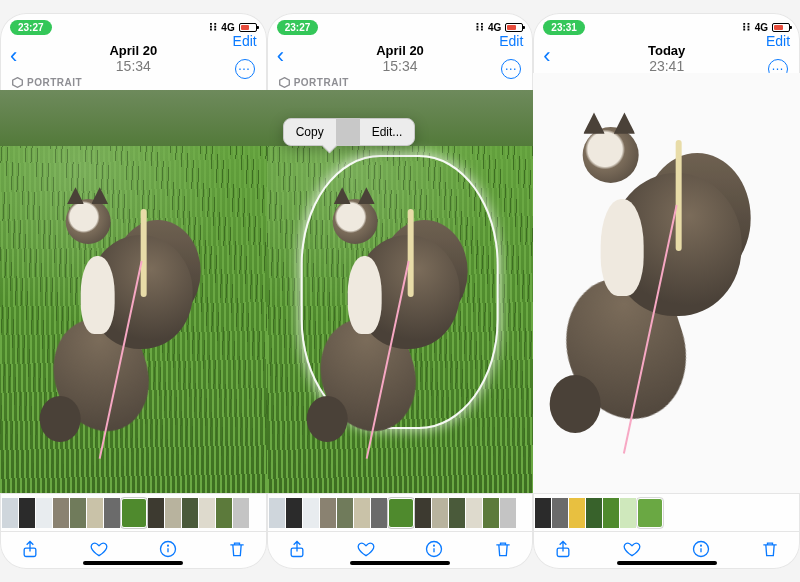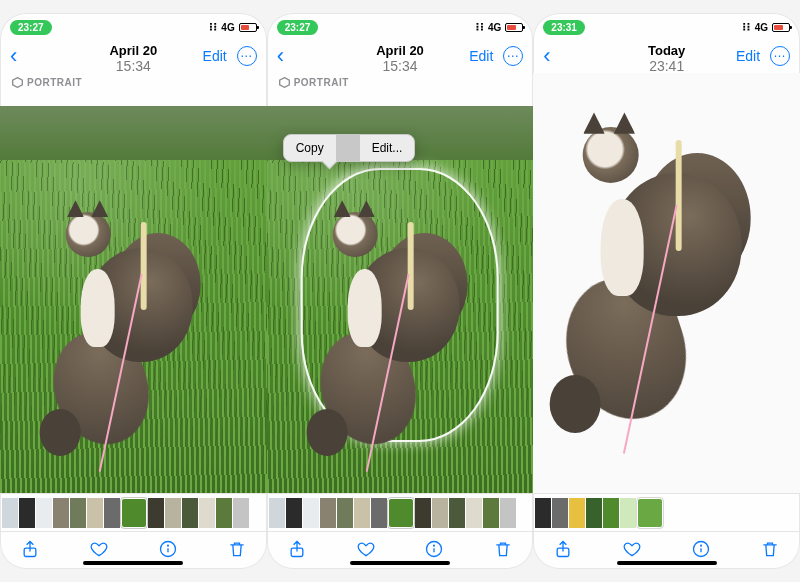--- a/index.html
+++ b/index.html
@@ -20,28 +20,28 @@
   body{margin:0;background:#f4f4f4;width:800px;height:582px;overflow:hidden;display:flex;justify-content:space-evenly;align-items:center;}
   .phone{width:304px;height:556px;border-radius:26px;background:#fefefe;position:relative;overflow:hidden;display:flex;flex-direction:column;box-shadow:0 0 0 1px #e6e6e6 inset;}
   .status{height:26px;display:flex;align-items:center;justify-content:space-between;padding:2px 10px 0;font-size:10px;font-weight:600;}
   .time-pill{background:var(--ios-green);color:#fff;border-radius:10px;padding:2px 8px;font-size:10px;}
   .status-r{display:flex;align-items:center;gap:4px;color:#000;}
   .sig::before{content:"\2807\2807";letter-spacing:-3px;}
   .bat{width:18px;height:9px;border:1px solid #000;border-radius:2px;position:relative;display:inline-block;}
   .bat::after{content:"";position:absolute;right:-3px;top:2px;width:2px;height:3px;background:#000;border-radius:0 1px 1px 0;}
   .bat i{position:absolute;left:1px;top:1px;bottom:1px;width:55%;background:#e74c3c;border-radius:1px;}
   .nav{height:34px;display:flex;align-items:center;justify-content:space-between;padding:0 10px;}
-  .nav-l,.nav-r{display:flex;align-items:center;gap:10px;color:var(--ios-blue);}
+  .nav-l,.nav-r{display:flex;align-items:center;gap:10px;color:var(--ios-blue);flex-direction:column;}
   .chev{font-size:22px;line-height:0;font-weight:400;}
   .edit{font-size:14px;}
   .more{width:20px;height:20px;border:1.5px solid var(--ios-blue);border-radius:50%;display:flex;align-items:center;justify-content:center;font-size:12px;letter-spacing:1px;}
   .title{position:absolute;left:0;right:0;top:30px;text-align:center;pointer-events:none;}
   .title .d{font-size:13px;font-weight:600;color:#000;}
   .title .t{font-size:14px;color:#7a7a7a;}
-  .portrait{display:flex;align-items:center;gap:4px;padding:4px 12px 18px;color:#8e8e93;font-size:10px;font-weight:600;letter-spacing:.5px;}
+  .portrait{display:flex;align-items:center;gap:4px;padding:4px 12px 2px;color:#8e8e93;font-size:10px;font-weight:600;letter-spacing:.5px;}
   .portrait svg{width:11px;height:11px;fill:none;stroke:#8e8e93;stroke-width:2;}
   .canvas{flex:1;position:relative;overflow:hidden;padding-left:36px;}
   .grass{position:absolute;inset:0;background:
     radial-gradient(circle at 30% 20%,rgba(255,255,255,.15),transparent 40%),
     repeating-linear-gradient(88deg,var(--grass-b) 0 2px,transparent 0 5px),
     repeating-linear-gradient(-86deg,var(--grass-c) 0 1px,transparent 0 6px),
     linear-gradient(180deg,var(--grass-b) 0%,var(--grass-a) 55%,var(--grass-c) 100%);}
   .hedge{position:absolute;left:0;right:0;top:0;height:14%;background:linear-gradient(180deg,#6e8a5c,#537a3a);}
   .white-bg{position:absolute;inset:0;background:#fafafa;}
   

